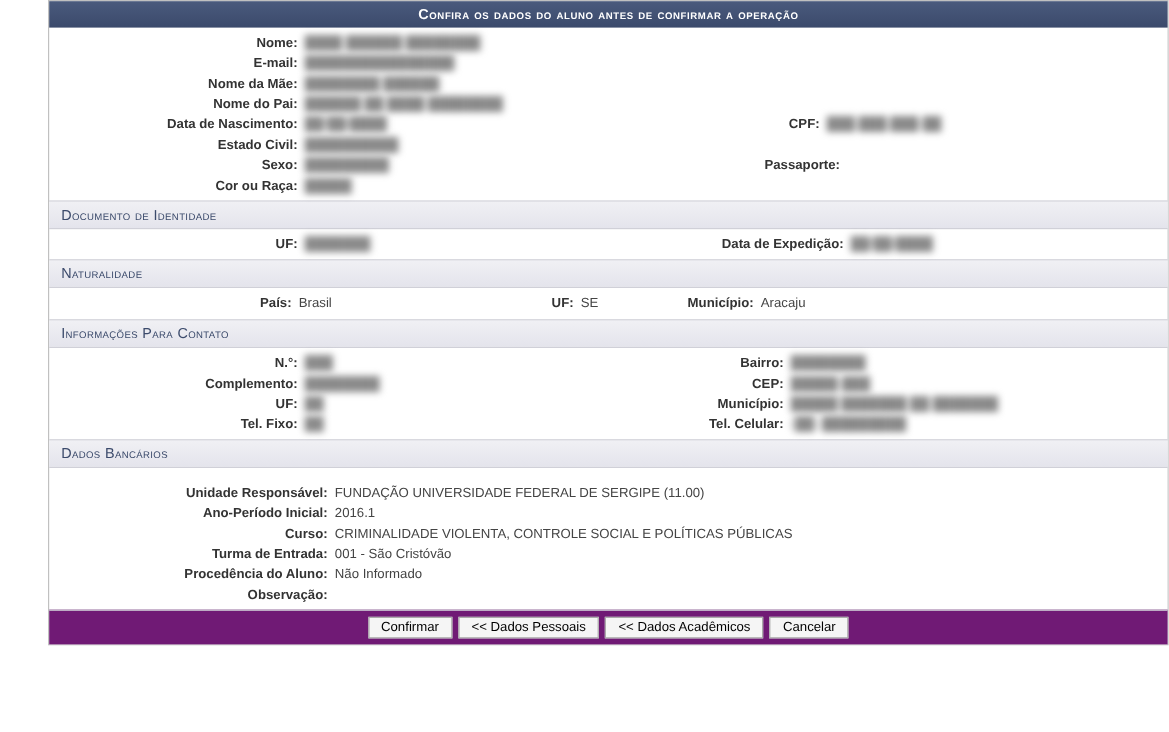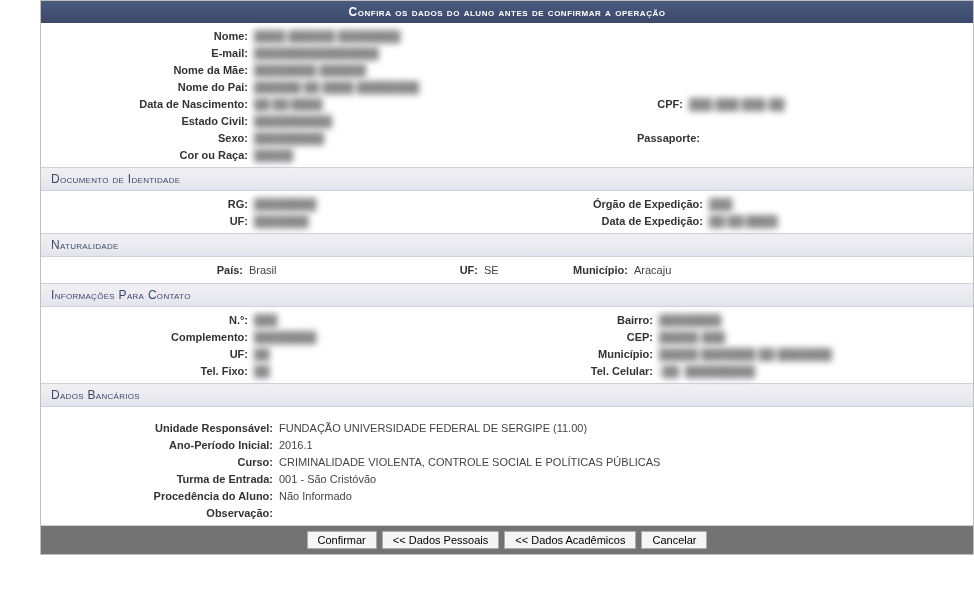--- a/index.html
+++ b/index.html
@@ -76,21 +76,21 @@
     .w385 { width: 385px; }
     .naturalidade-row {
       display: flex;
       padding: 3px 11px;
     }
     .naturalidade-row .group {
       display: flex;
       align-items: baseline;
     }
     .footer {
-      background: #737373;
+      background: #701a75;
       border-top: 1px solid #d0d0d8;
       text-align: center;
       padding: 5px 0;
     }
     .footer button {
       font-family: Verdana, Arial, sans-serif;
       font-size: 11px;
       padding: 2px 10px;
       margin: 0 1px;
       background: #f5f5f5;
@@ -148,30 +148,20 @@
     <div class="row">
       <span class="label w195">Cor ou Raça:</span>
       <span class="value blurred">█████</span>
     </div>
   </div>
 
   <div class="section-header">Documento de Identidade</div>
   <div class="fields">
     <div class="row">
       <div class="col-left">
-        <span class="label w195">RG:</span>
-        <span class="value blurred" style="width:290px">████████</span>
-      </div>
-      <div class="col-right">
-        <span class="label" style="width:165px">Órgão de Expedição:</span>
-        <span class="value blurred">███</span>
-      </div>
-    </div>
-    <div class="row">
-      <div class="col-left">
         <span class="label w195">UF:</span>
         <span class="value blurred" style="width:290px">███████</span>
       </div>
       <div class="col-right">
         <span class="label" style="width:165px">Data de Expedição:</span>
         <span class="value blurred">██/██/████</span>
       </div>
     </div>
   </div>
 

